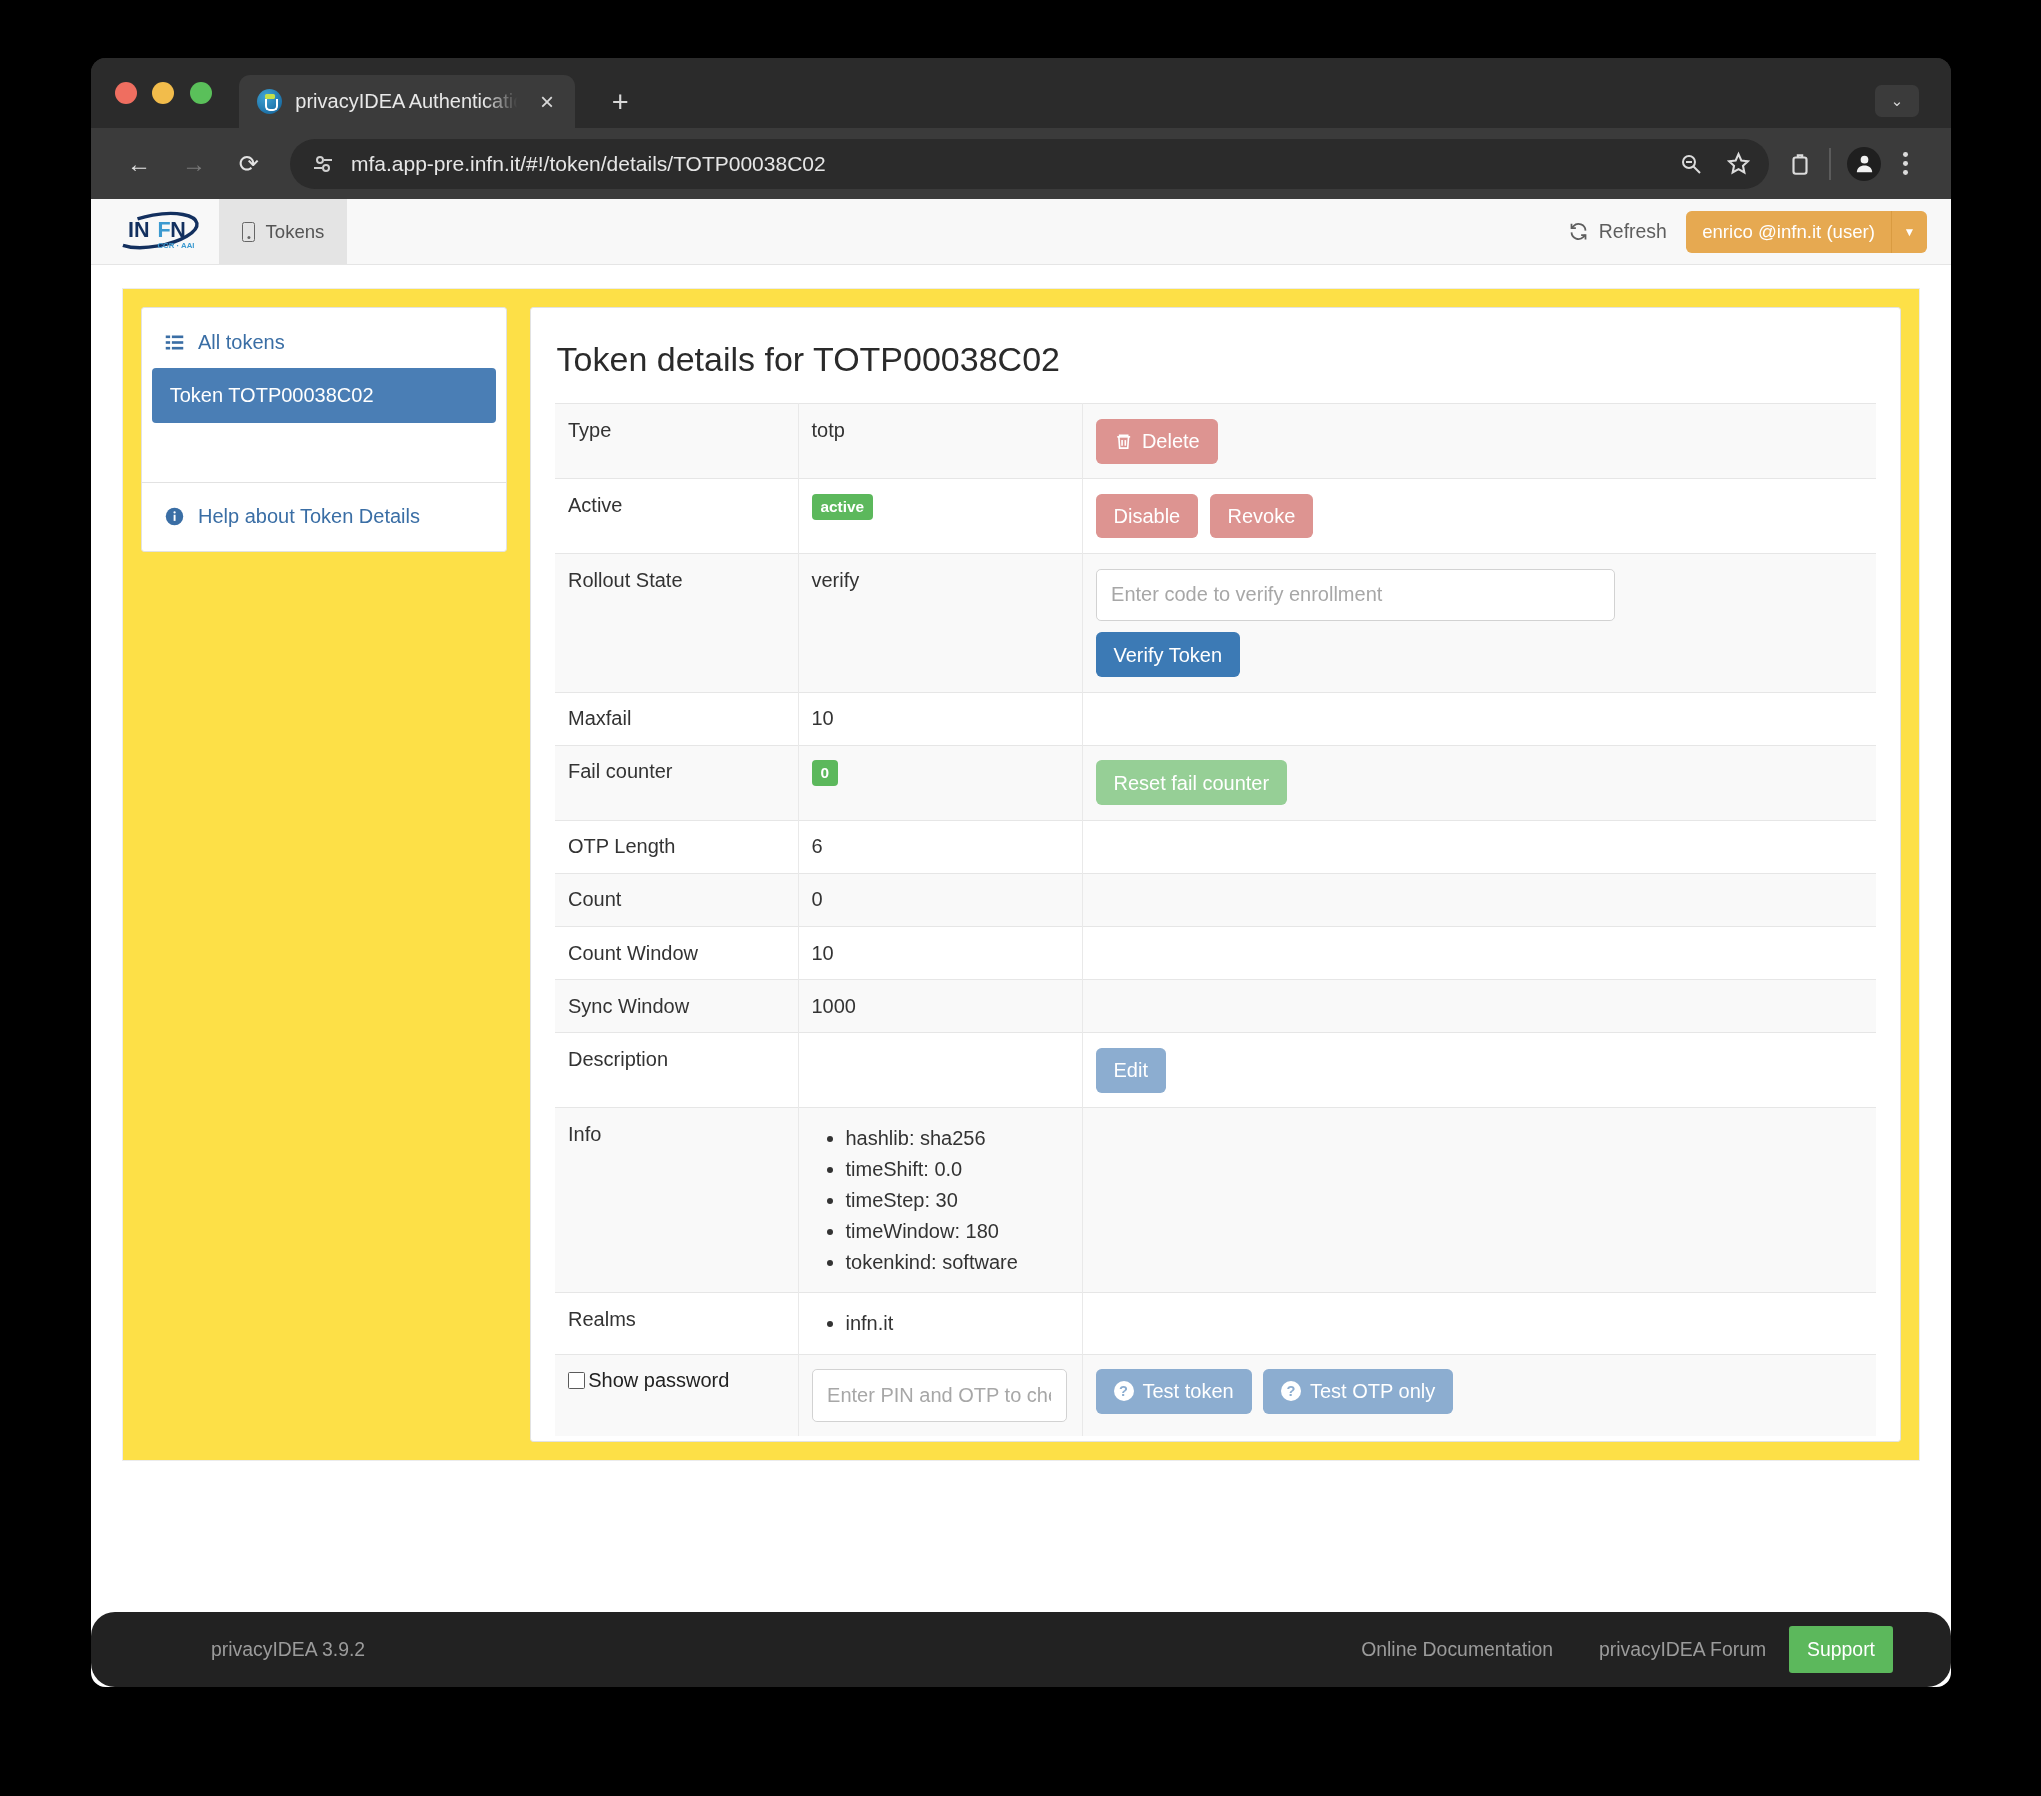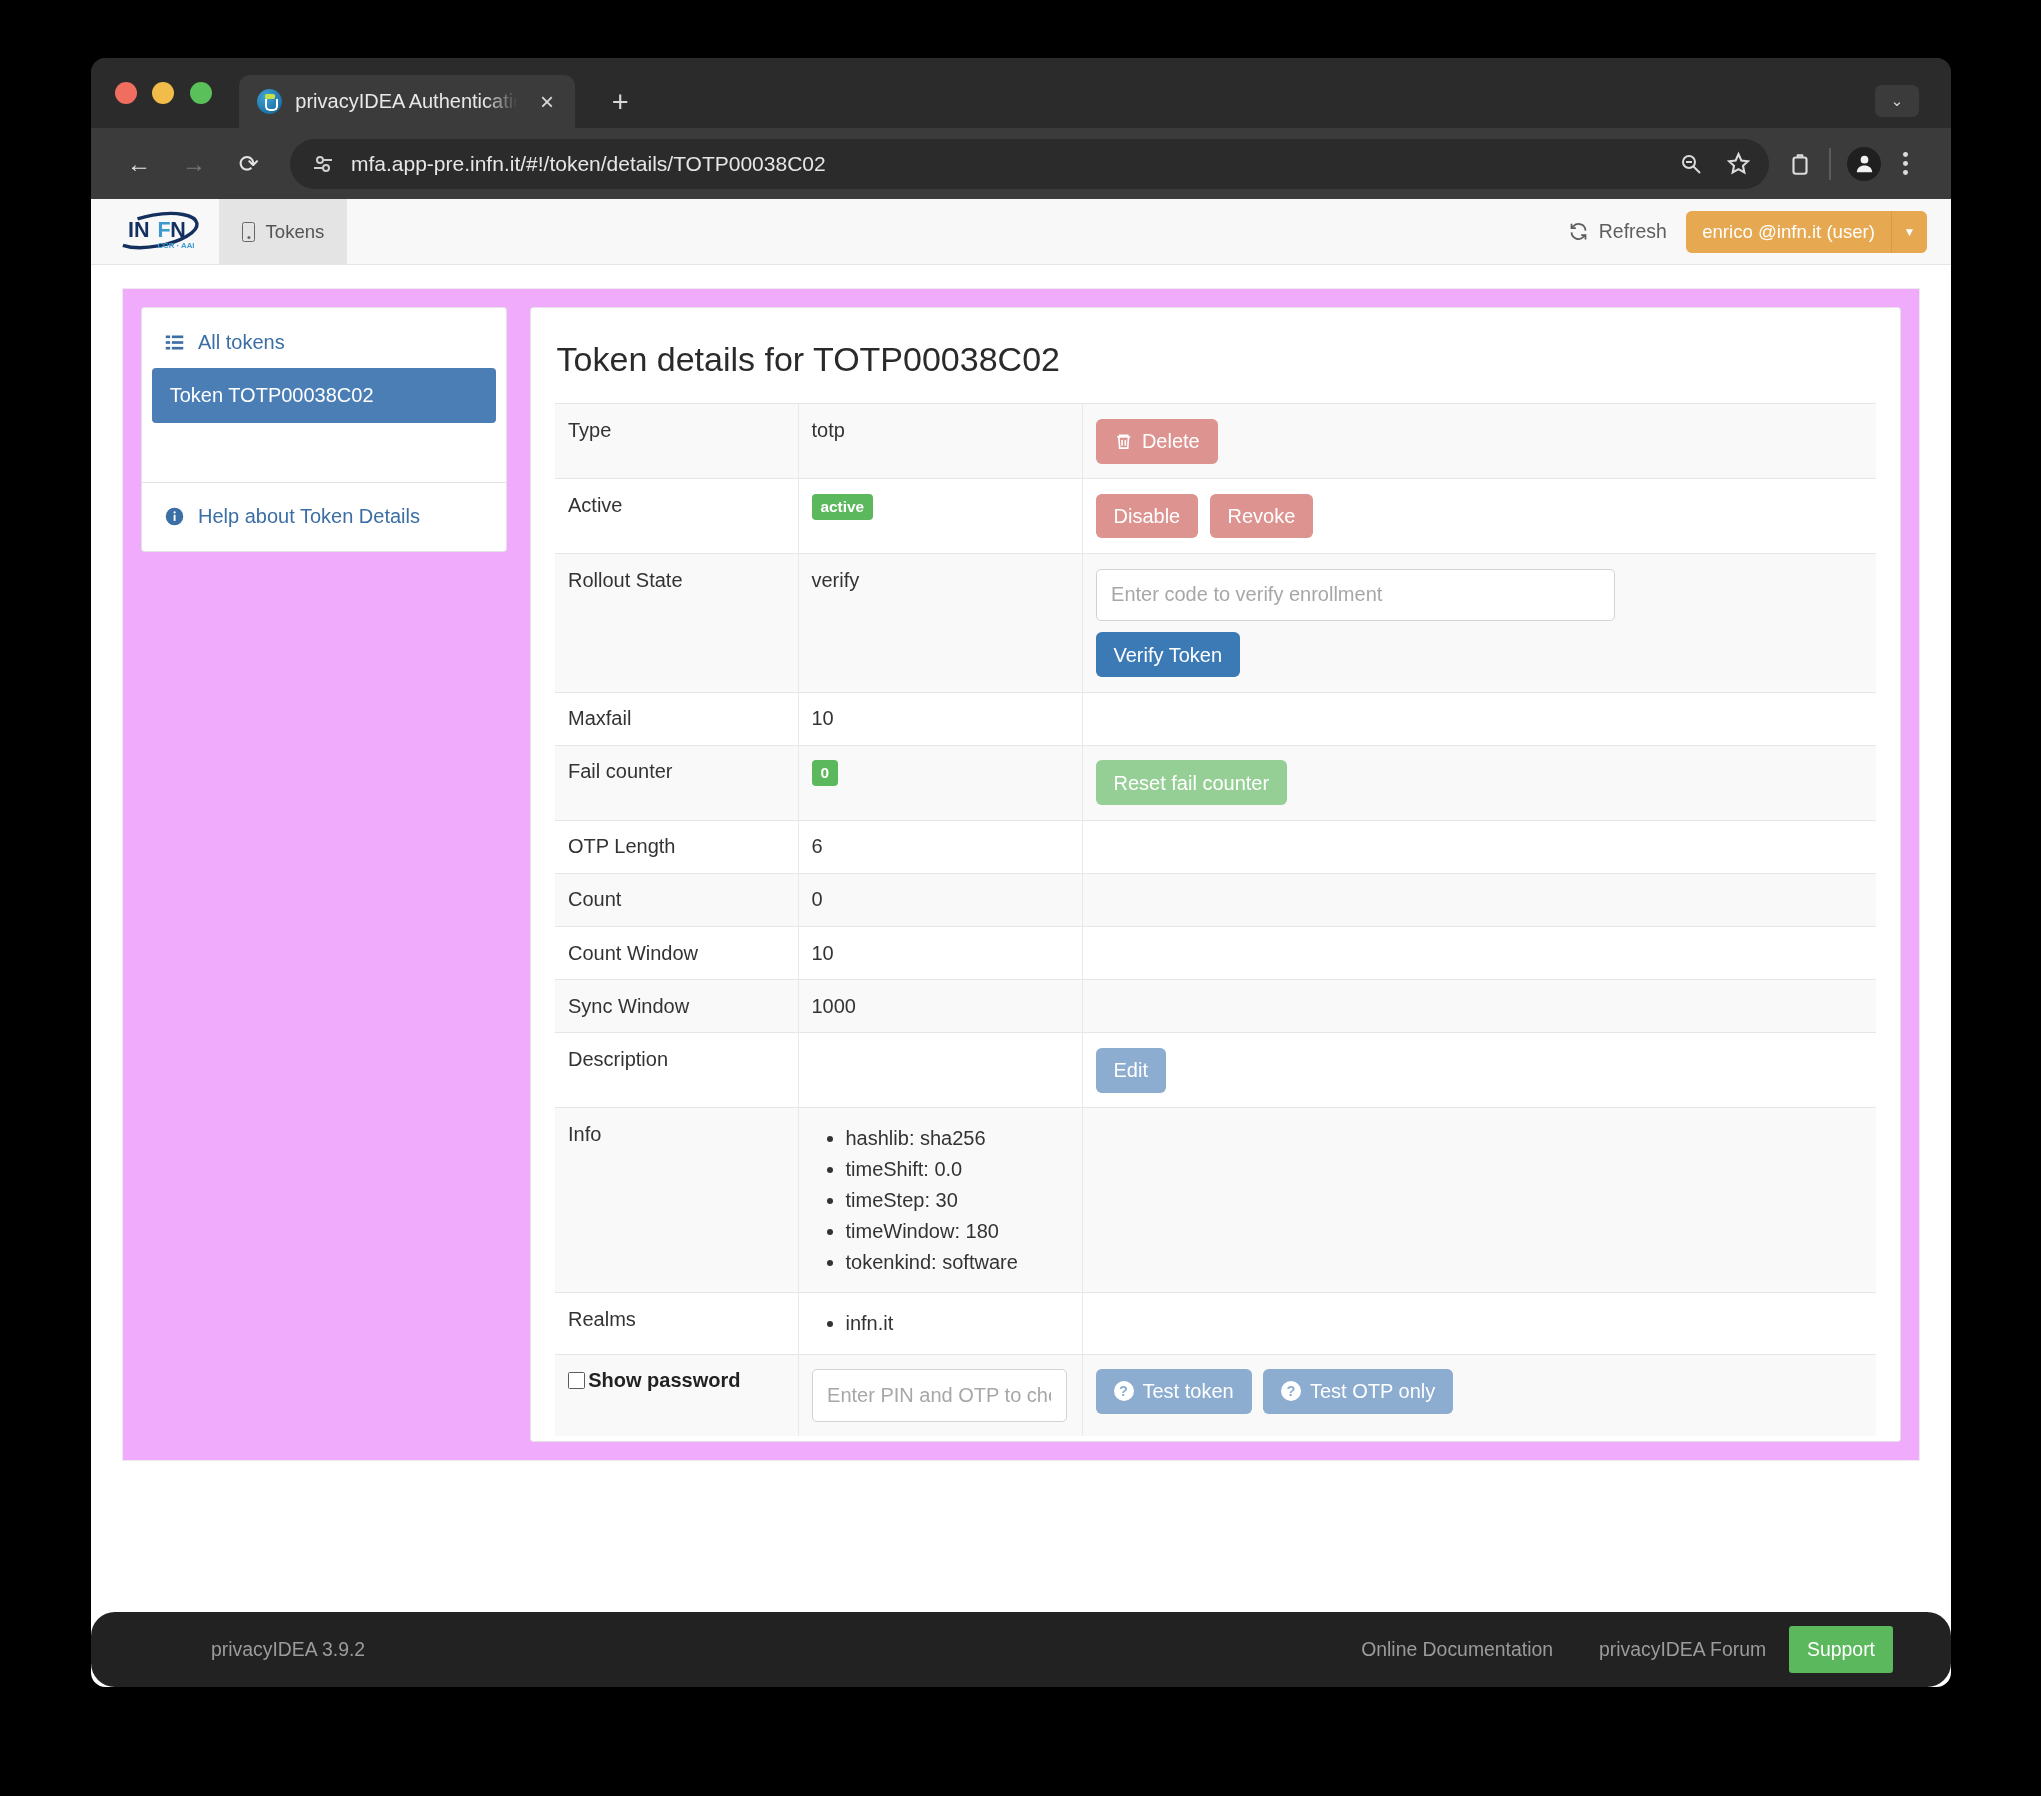--- a/index.html
+++ b/index.html
@@ -179,21 +179,21 @@
   }
   .user-btn-caret {
     border-left: 0.8px solid #d99b41;
     display: flex; align-items: center; justify-content: center;
     width: 36px; color: #fff; font-size: 12px;
   }
 
   
   .page-body { flex: 1; background: #ffffff; padding: 23px 31px 0 31px; overflow: hidden; }
   .content-panel {
-    background: #f0abfc;
+    background: #fde047;
     border: 0.8px solid #ececec;
     height: 1173px;
     padding: 18px;
     display: flex;
     gap: 23px;
   }
 
   
   .sidebar {
     width: 366px; flex: none;
@@ -280,21 +280,21 @@
     color: #333;
     font-family: inherit;
   }
   .inp::placeholder { color: #a7a7a7; }
   .verify-block { display: flex; flex-direction: column; gap: 11.3px; align-items: flex-start; }
   .verify-input { max-width: 519px; }
 
   ul.info-list { list-style: disc; padding-left: 34px; }
   ul.info-list li { font-size: 20px; color: #333; padding: 4px 0; }
 
-  .testrow-key { display: flex; align-items: center; gap: 3.2px; font-size: 20px; color: #222; font-weight: bold; }
+  .testrow-key { display: flex; align-items: center; gap: 3.2px; font-size: 20px; color: #222; font-weight: normal; }
   .chk {
     width: 17px; height: 17px; flex: none;
     border: 1.6px solid #5b5b5b; background: #fff;
     border-radius: 1.6px;
   }
   .test-input { max-width: 100%; }
   .help-circle {
     width: 20px; height: 20px; border-radius: 50%;
     background: #ffffff; color: #8cadd0;
     font-size: 14.6px; font-weight: bold;

